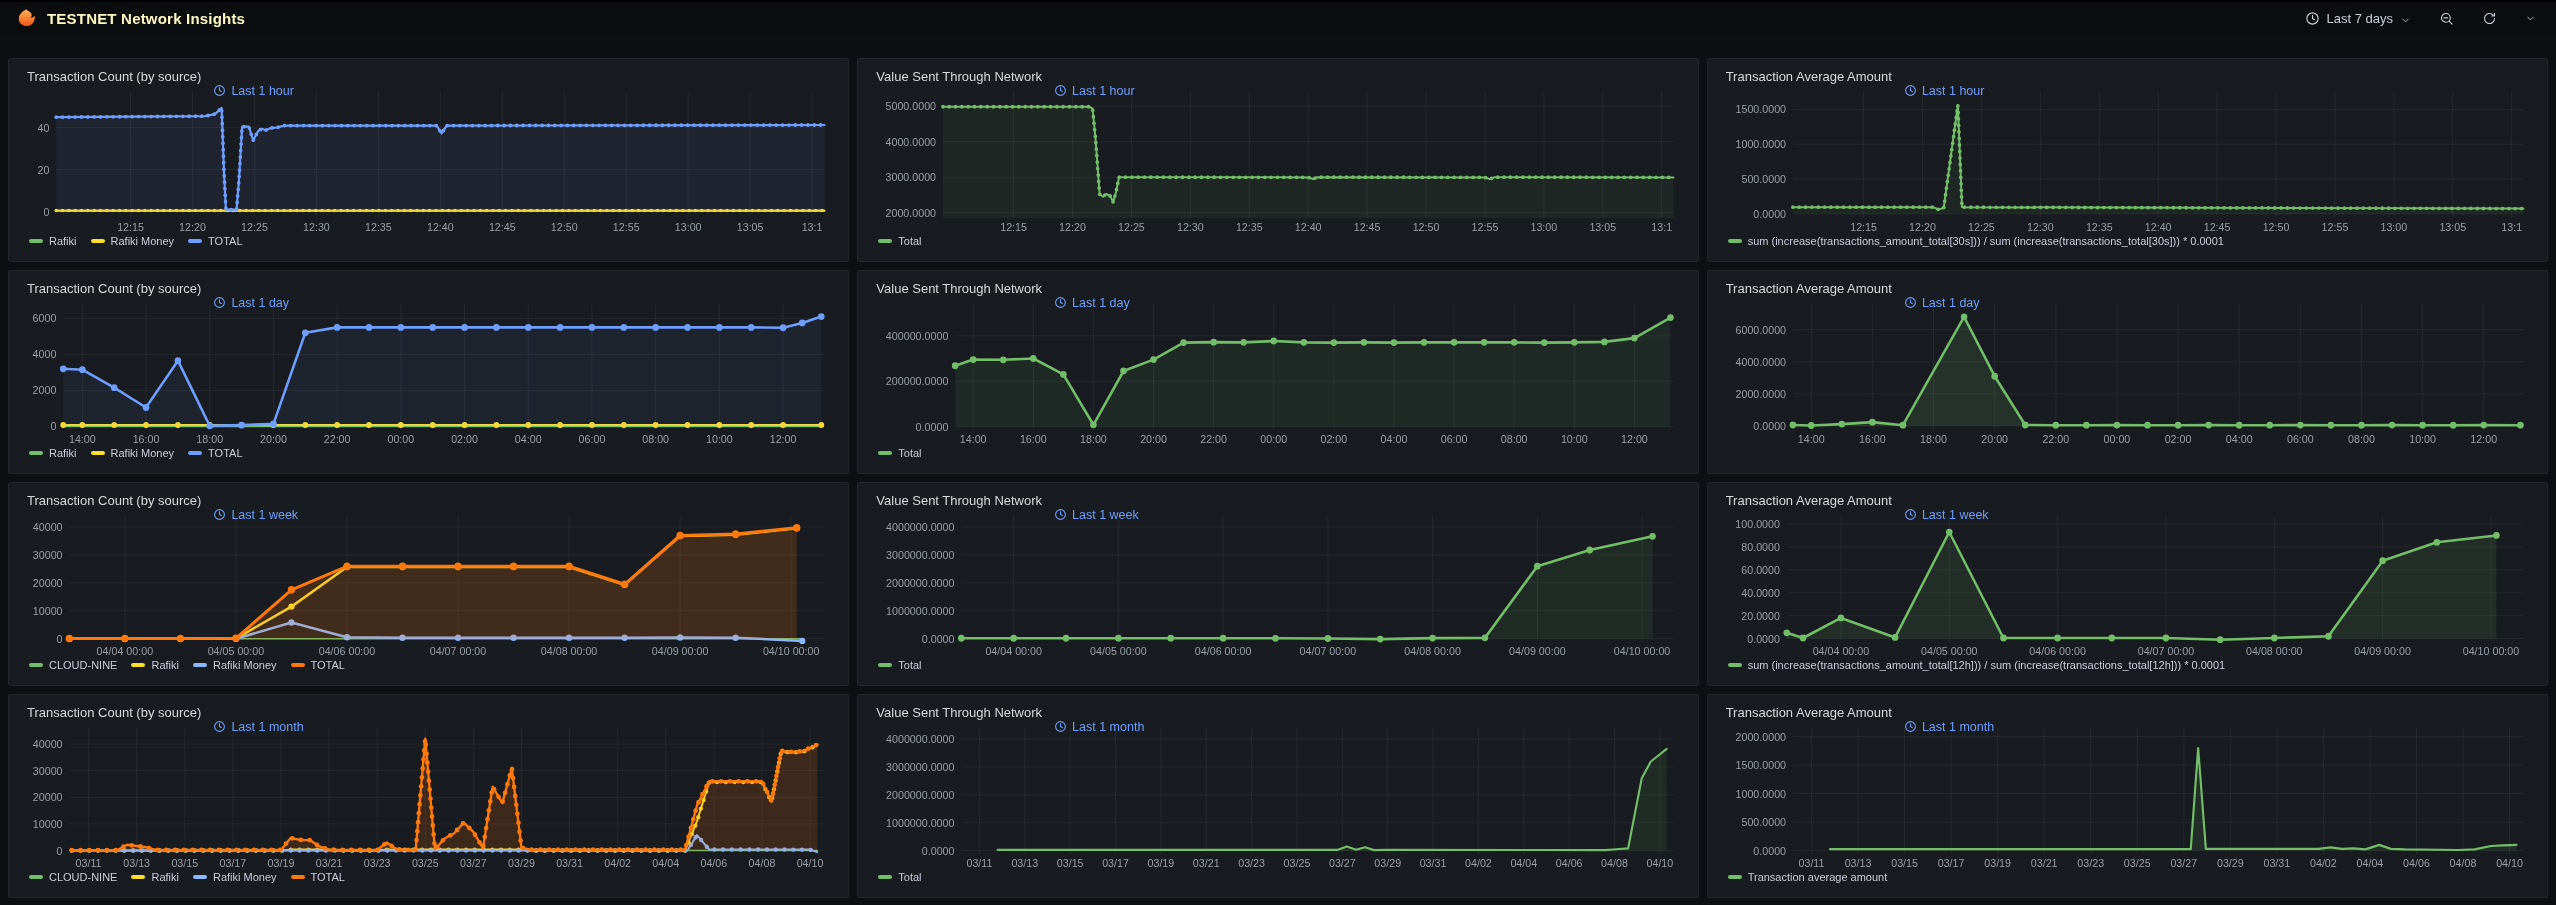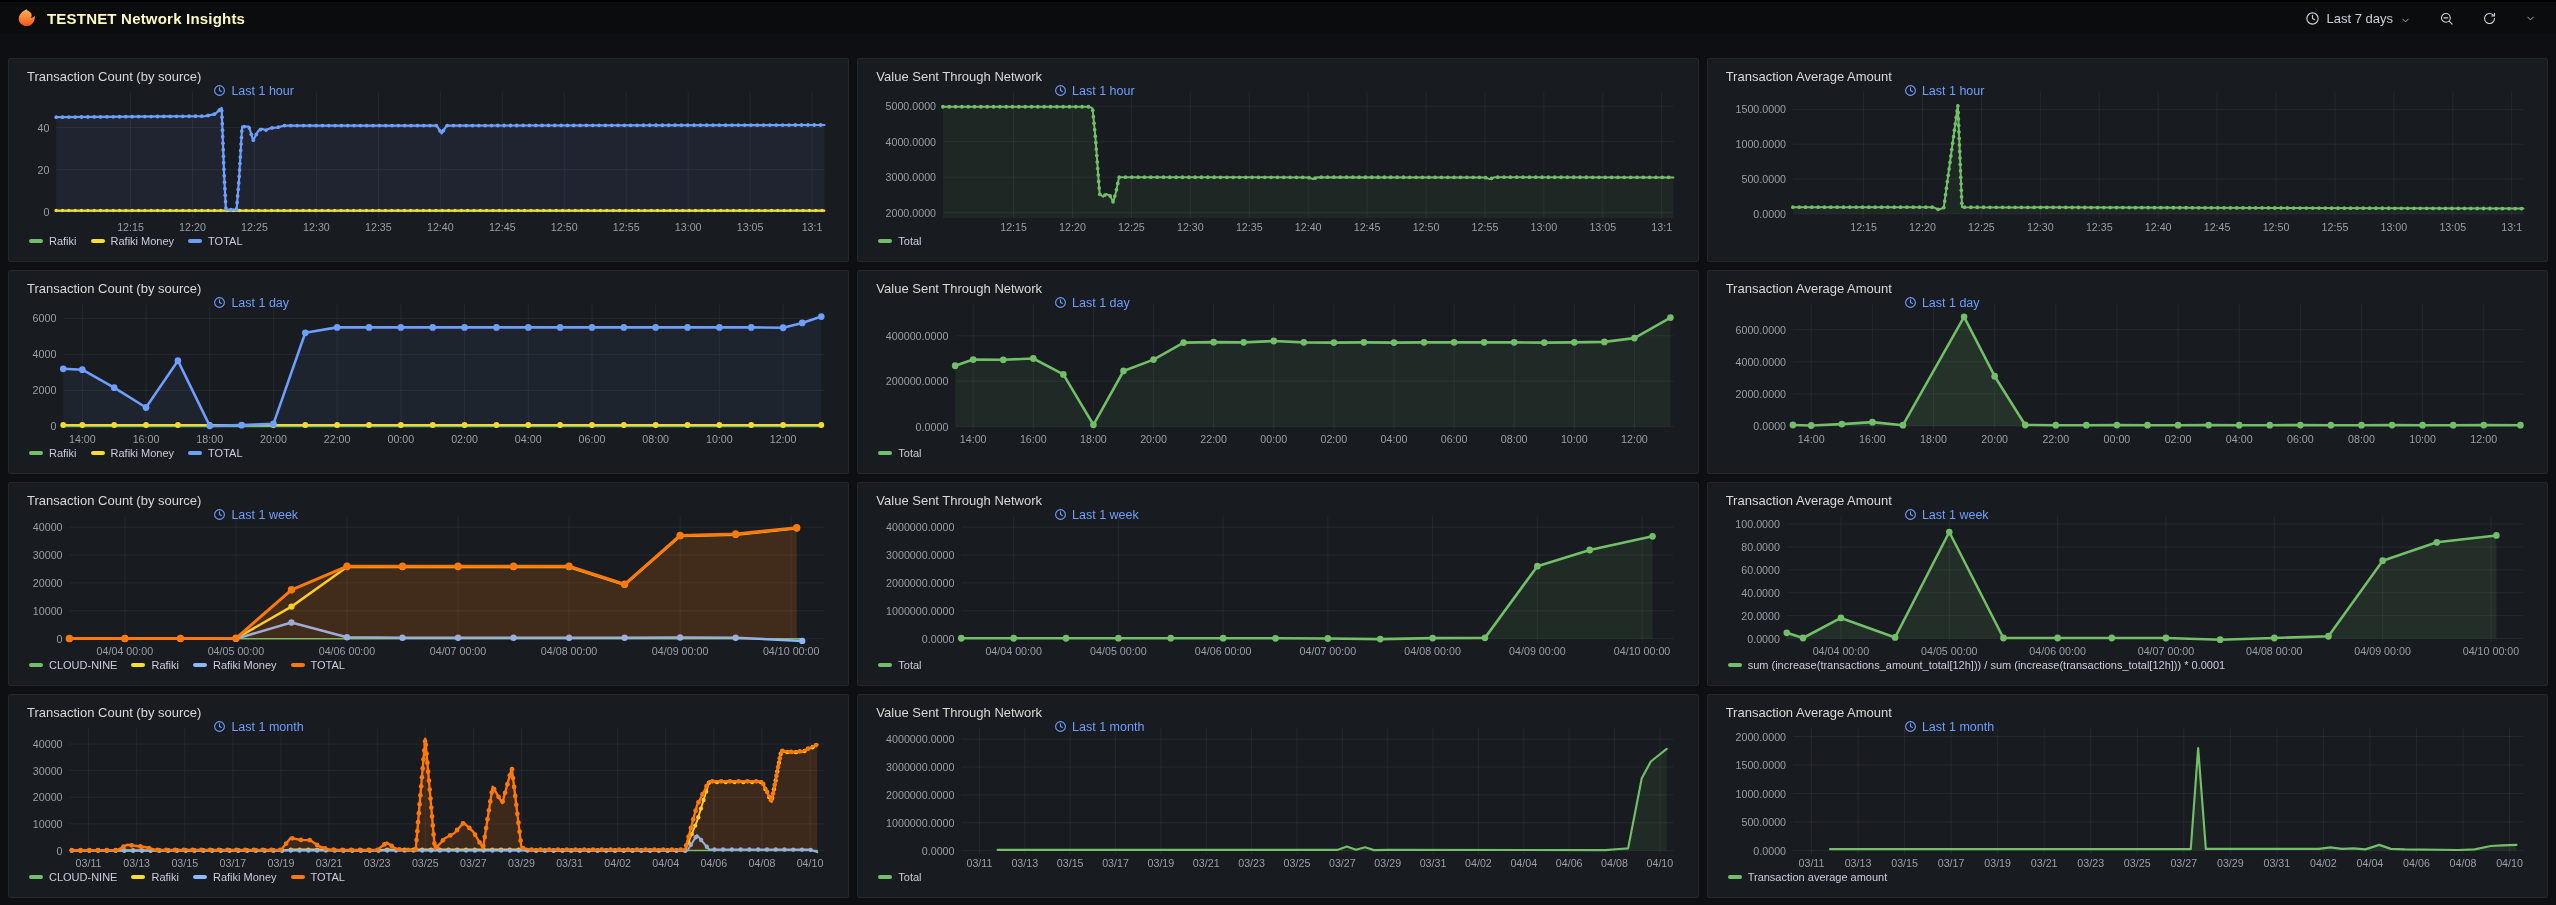--- a/index.html
+++ b/index.html
@@ -786,20 +786,26 @@
         <circle cx="764.9880420758906" cy="121.4718014972679" r="1.9" fill="#73BF69"></circle>
         <circle cx="771.4880231300853" cy="121.48749528935632" r="1.9" fill="#73BF69"></circle>
         <circle cx="777.9880041842799" cy="121.50318908144475" r="1.9" fill="#73BF69"></circle>
         <circle cx="784.4879852384747" cy="121.51888287353316" r="1.9" fill="#73BF69"></circle>
         <circle cx="790.9879662926694" cy="121.53457666562159" r="1.9" fill="#73BF69"></circle>
         <circle cx="797.4879473468641" cy="121.55027045771001" r="1.9" fill="#73BF69"></circle>
         <circle cx="803.9879284010588" cy="121.56596424979843" r="1.9" fill="#73BF69"></circle>
         <circle cx="810.4879094552534" cy="121.58165804188685" r="1.9" fill="#73BF69"></circle>
         <circle cx="816.9878905094481" cy="121.59735183397527" r="1.9" fill="#73BF69"></circle>
       </svg>
+    <div class="legend">
+        <span class="legend-item">
+          <span class="legend-marker" style="background: rgb(115, 191, 105);"></span>
+          <span>sum (increase(transactions_amount_total[30s])) / sum (increase(transactions_total[30s])) * 0.0001</span>
+        </span>
+      </div>
   </section>
 
   <section class="panel">
     <header class="panel-head">
       <h2 class="panel-title">Transaction Count (by source)</h2>
       <button class="time-override">
         <svg class="clock-sm" viewBox="0 0 24 24">
           <circle cx="12" cy="12" r="9"></circle>
             <path d="M12 7v5l3.5 2"></path>
           </svg>

